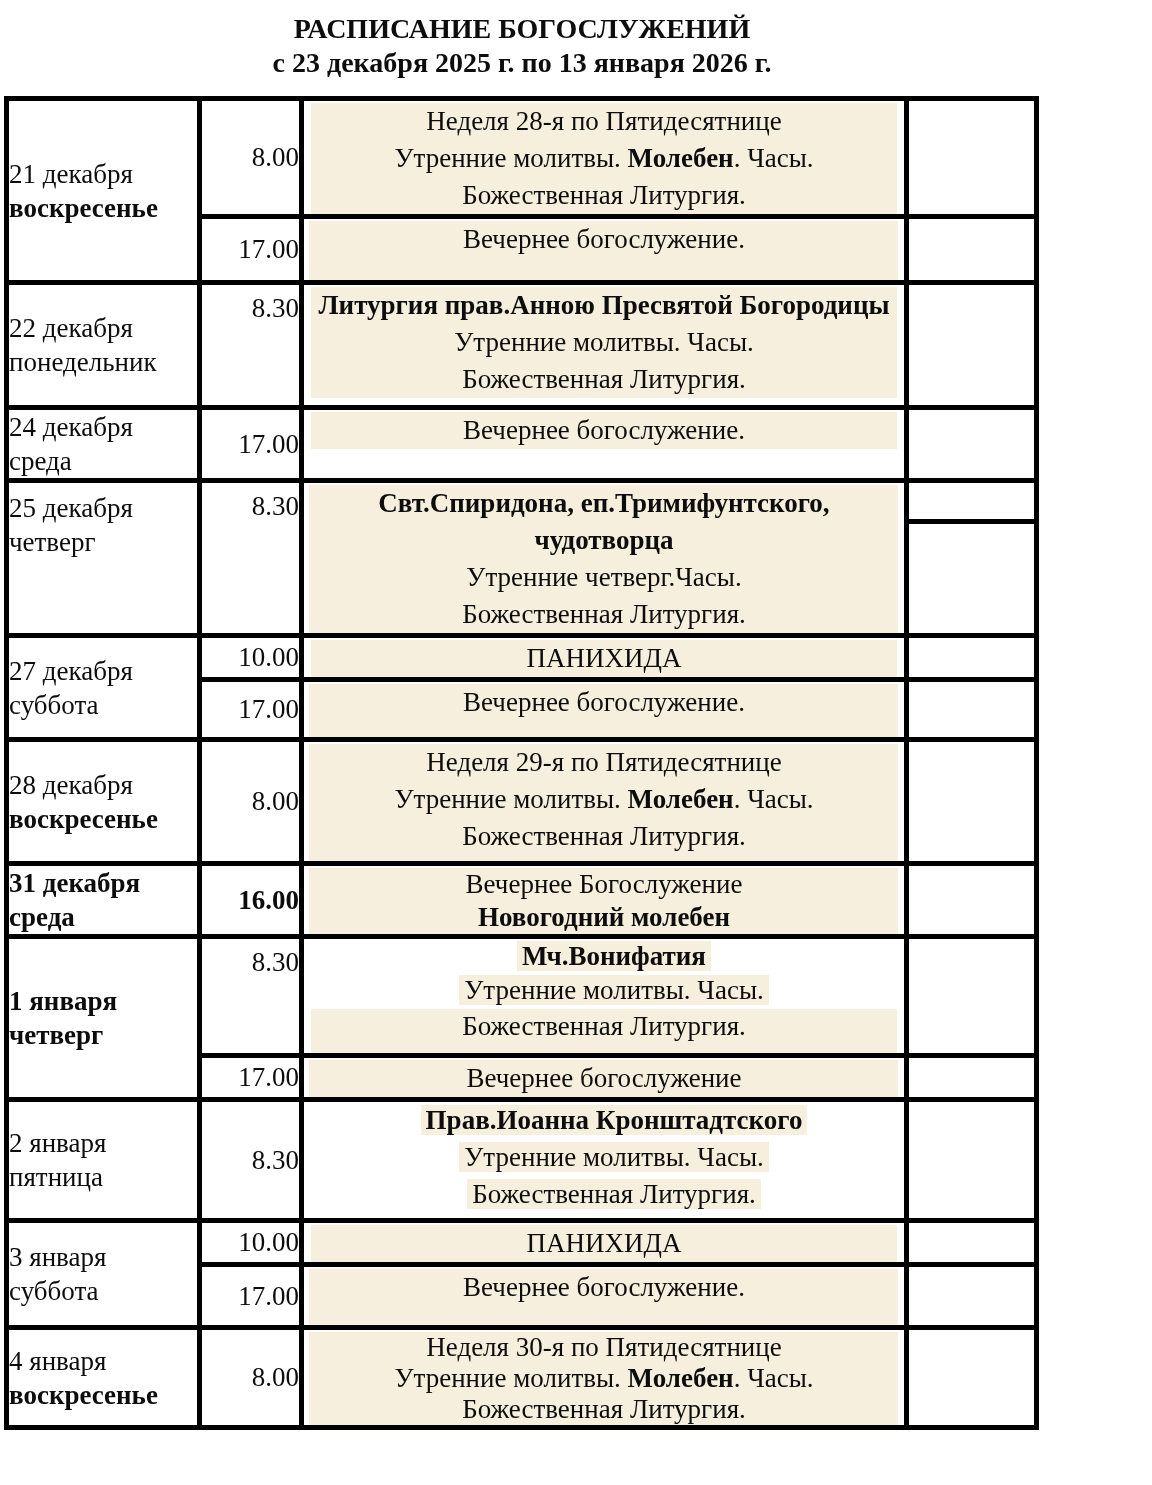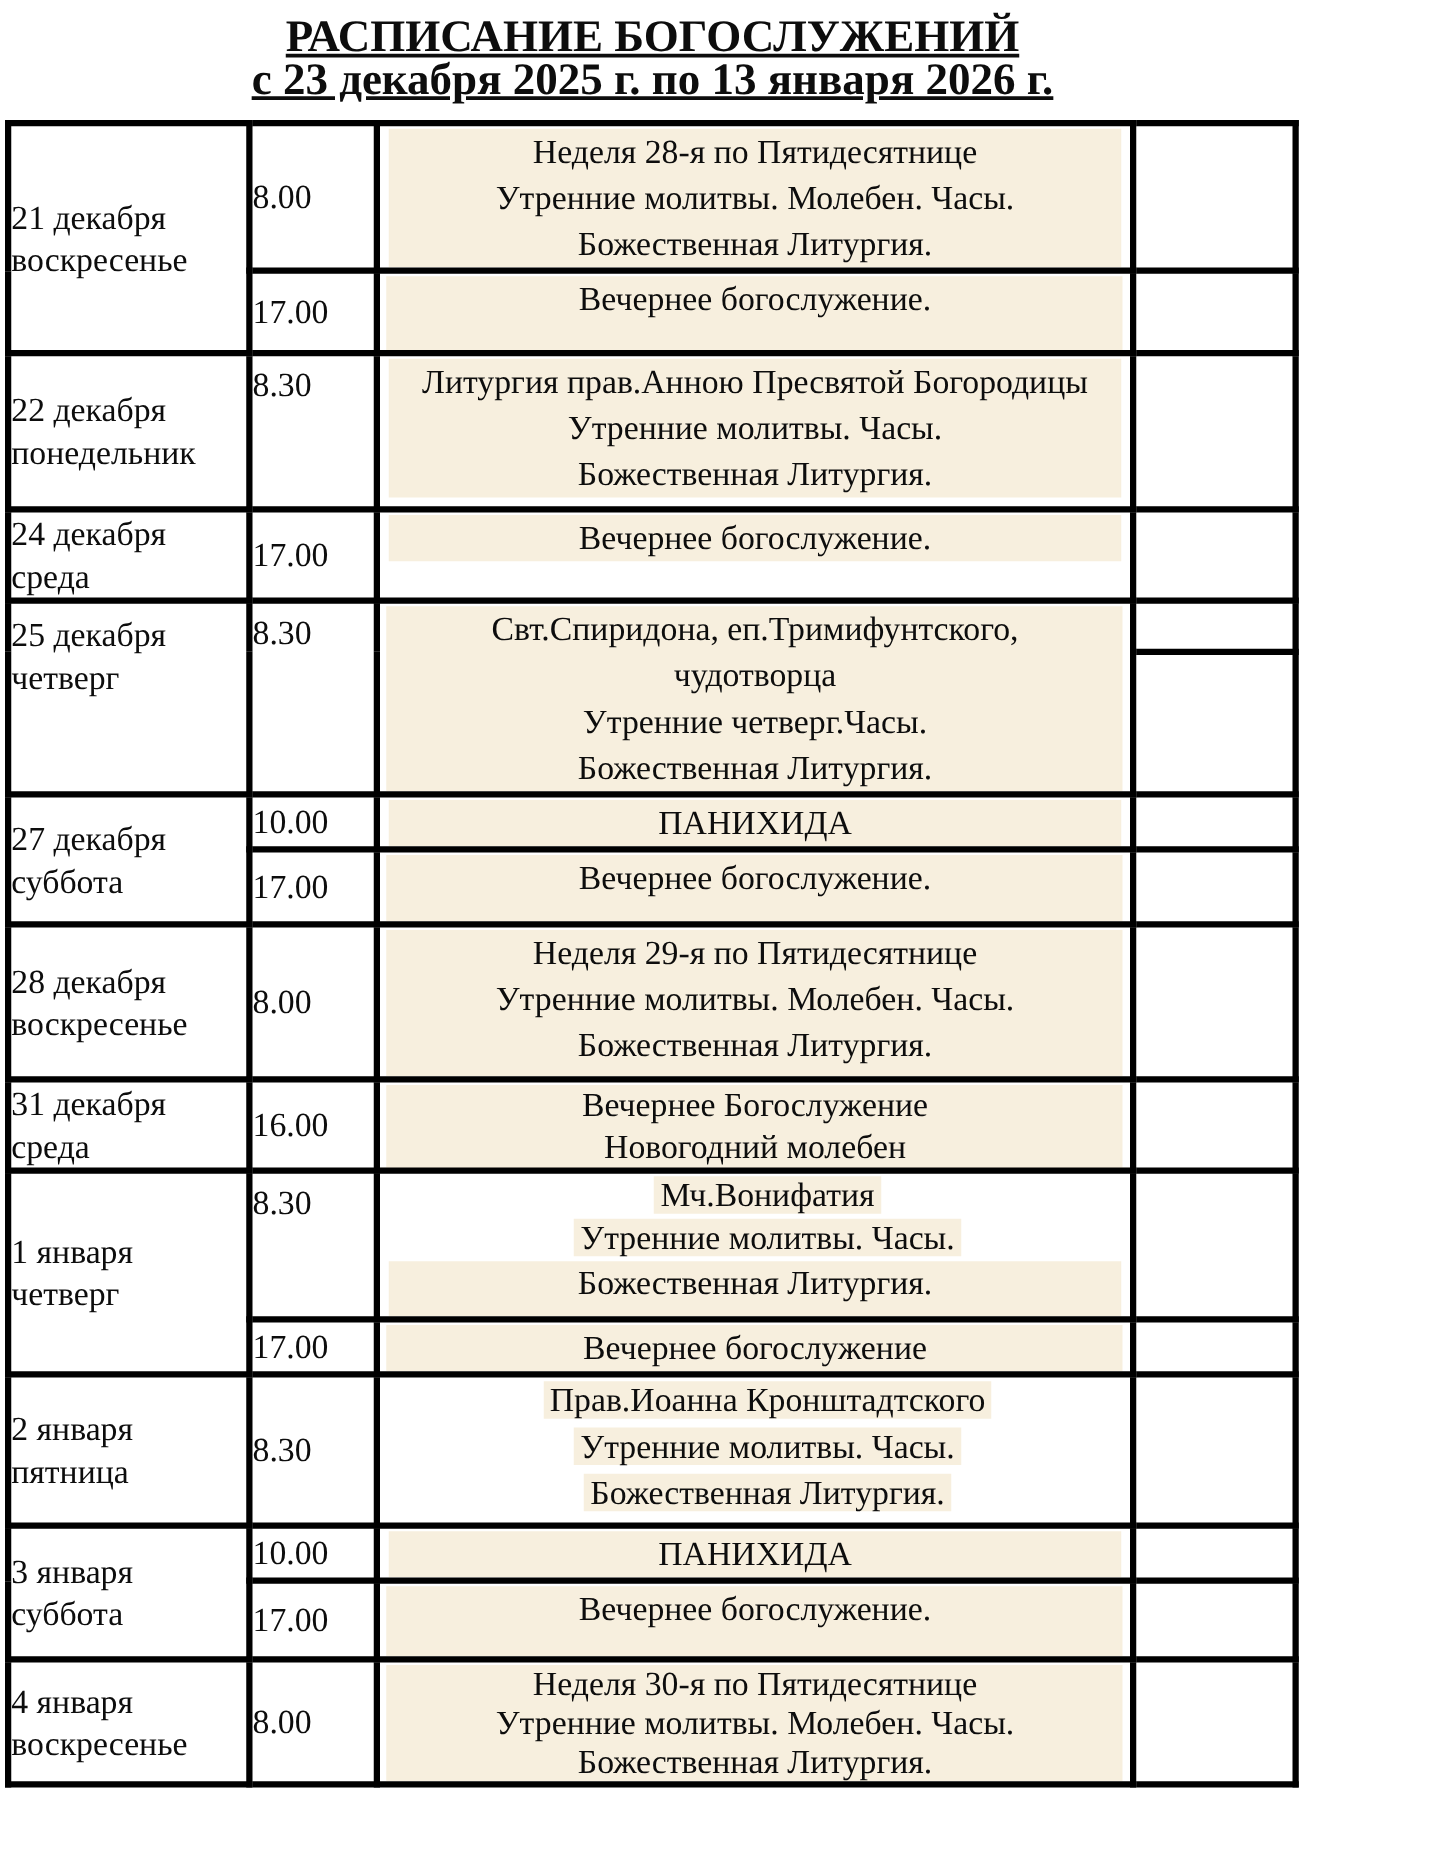--- a/index.html
+++ b/index.html
@@ -9,43 +9,43 @@
   }
   html,body{margin:0;padding:0;}
   body{
     width:1152px;height:1485px;overflow:hidden;
     background:#ffffff;color:var(--ink);
     font-family:"Liberation Serif","DejaVu Serif",serif;
   }
   .page-header{
     width:1032px;margin:12px 0 0 6px;
     text-align:center;font-weight:bold;
-    font-size:36px;line-height:34px;text-decoration:underline;
+    font-size:28px;line-height:34px;
   }
   table.sched{
     border-collapse:collapse;table-layout:fixed;
     width:1030px;margin:16px 0 0 4px;
   }
   td{
     border:5px solid var(--border);
     padding:0;vertical-align:top;
     font-size:27px;
     overflow:hidden;
   }
   
   col.c-date{width:193px;}
   col.c-time{width:102px;}
   col.c-svc{width:605px;}
   col.c-notes{width:130px;}
 
   td.date{vertical-align:middle;text-align:left;line-height:34px;}
   td.date.v-top{vertical-align:top;padding-top:8px;}
-  .b{font-weight:normal;}
-
-  td.time{vertical-align:middle;text-align:left;}
+  .b{font-weight:bold;}
+
+  td.time{vertical-align:middle;text-align:right;}
   td.time.v-top{vertical-align:top;padding-top:8px;}
 
   td.svc{background:#ffffff;}
   td.svc .line{text-align:center;line-height:37px;}
   
   .box{
     background:var(--cream);
     margin:2px 7px 0 7px;
   }
   .box.pad-b{padding-bottom:10px;}

